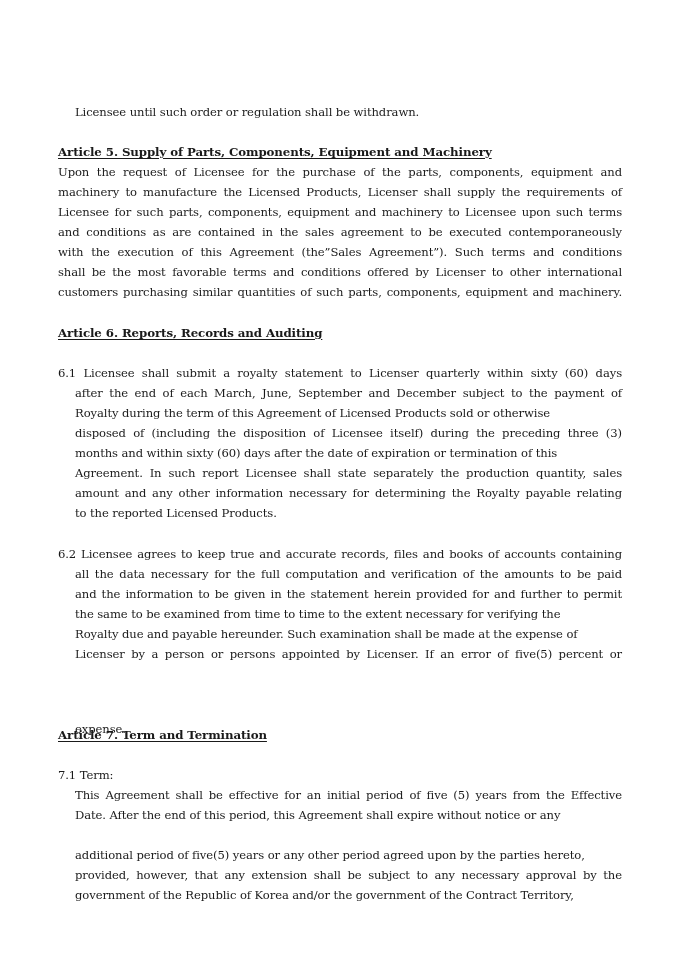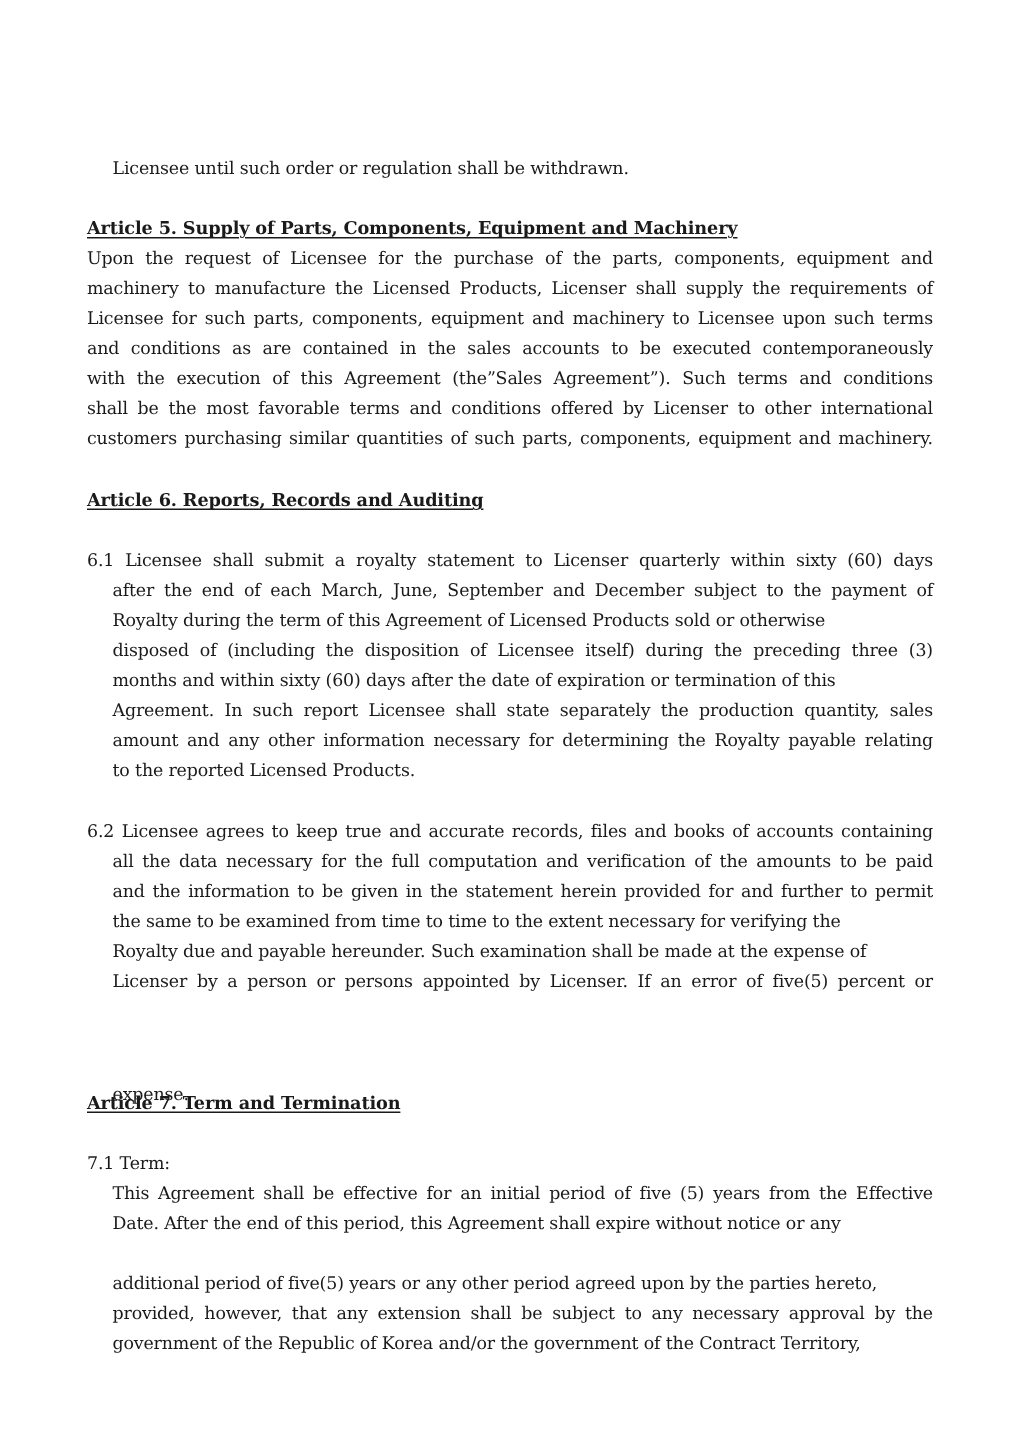--- a/index.html
+++ b/index.html
@@ -48,21 +48,21 @@
 <body>
 
 <div class="page">
 
   <div class="line indent" style="top:78px;">Licensee until such order or regulation shall be withdrawn.</div>
 
   <div class="line heading" style="top:118px;">Article 5. Supply of Parts, Components, Equipment and Machinery</div>
   <div class="line justify" style="top:138px;">Upon the request of Licensee for the purchase of the parts, components, equipment and</div>
   <div class="line justify" style="top:158px;">machinery to manufacture the Licensed Products, Licenser shall supply the requirements of</div>
   <div class="line justify" style="top:178px;">Licensee for such parts, components, equipment and machinery to Licensee upon such terms</div>
-  <div class="line justify" style="top:198px;">and conditions as are contained in the sales accounts to be executed contemporaneously</div>
+  <div class="line justify" style="top:198px;">and conditions as are contained in the sales agreement to be executed contemporaneously</div>
   <div class="line justify" style="top:218px;">with the execution of this Agreement (the”Sales Agreement”). Such terms and conditions</div>
   <div class="line justify" style="top:238px;">shall be the most favorable terms and conditions offered by Licenser to other international</div>
   <div class="line justify" style="top:258px;">customers purchasing similar quantities of such parts, components, equipment and machinery.</div>
 
   <div class="line heading" style="top:299px;">Article 6. Reports, Records and Auditing</div>
 
   <div class="line justify" style="top:339px;">6.1 Licensee shall submit a royalty statement to Licenser quarterly within sixty (60) days</div>
   <div class="line indent justify" style="top:359px;">after the end of each March, June, September and December subject to the payment of</div>
   <div class="line indent" style="top:379px;">Royalty during the term of this Agreement of Licensed Products sold or otherwise</div>
   <div class="line indent justify" style="top:399px;">disposed of (including the disposition of Licensee itself) during the preceding three (3)</div>

